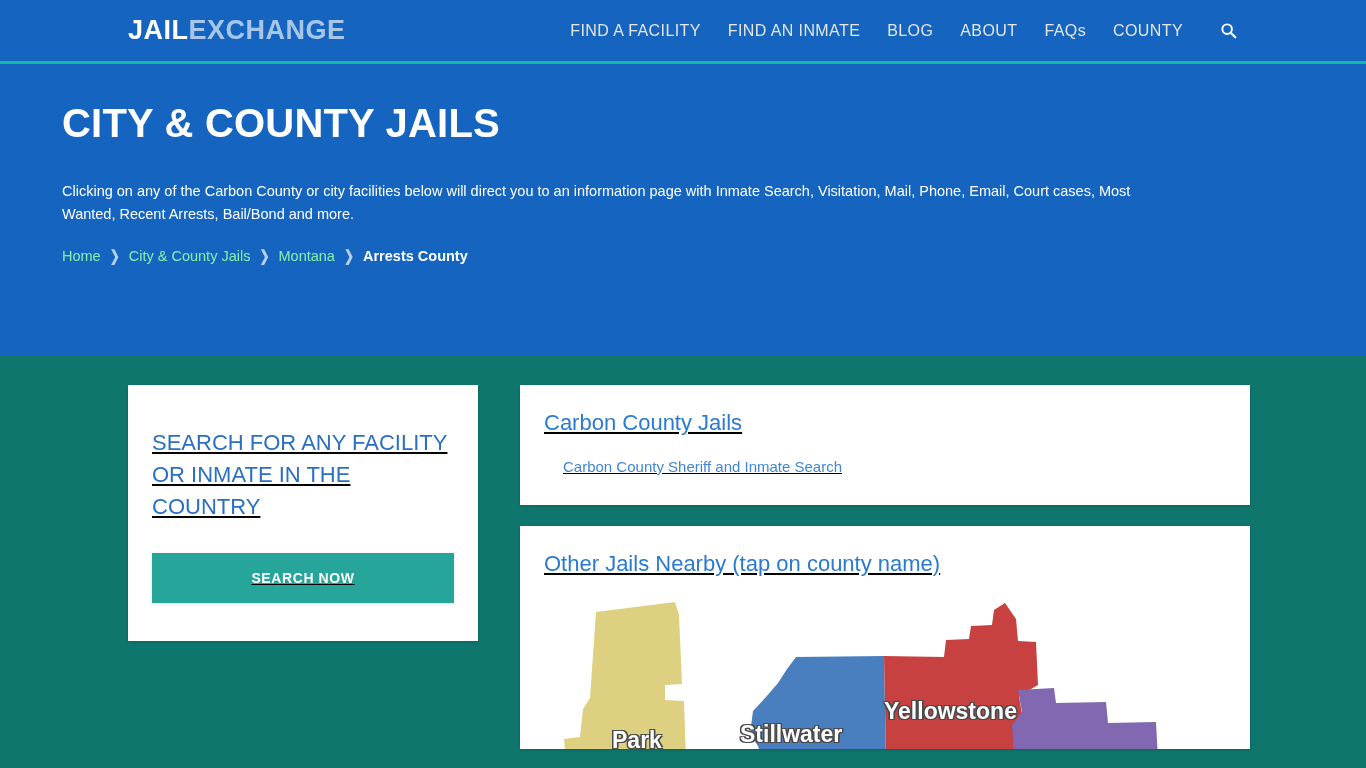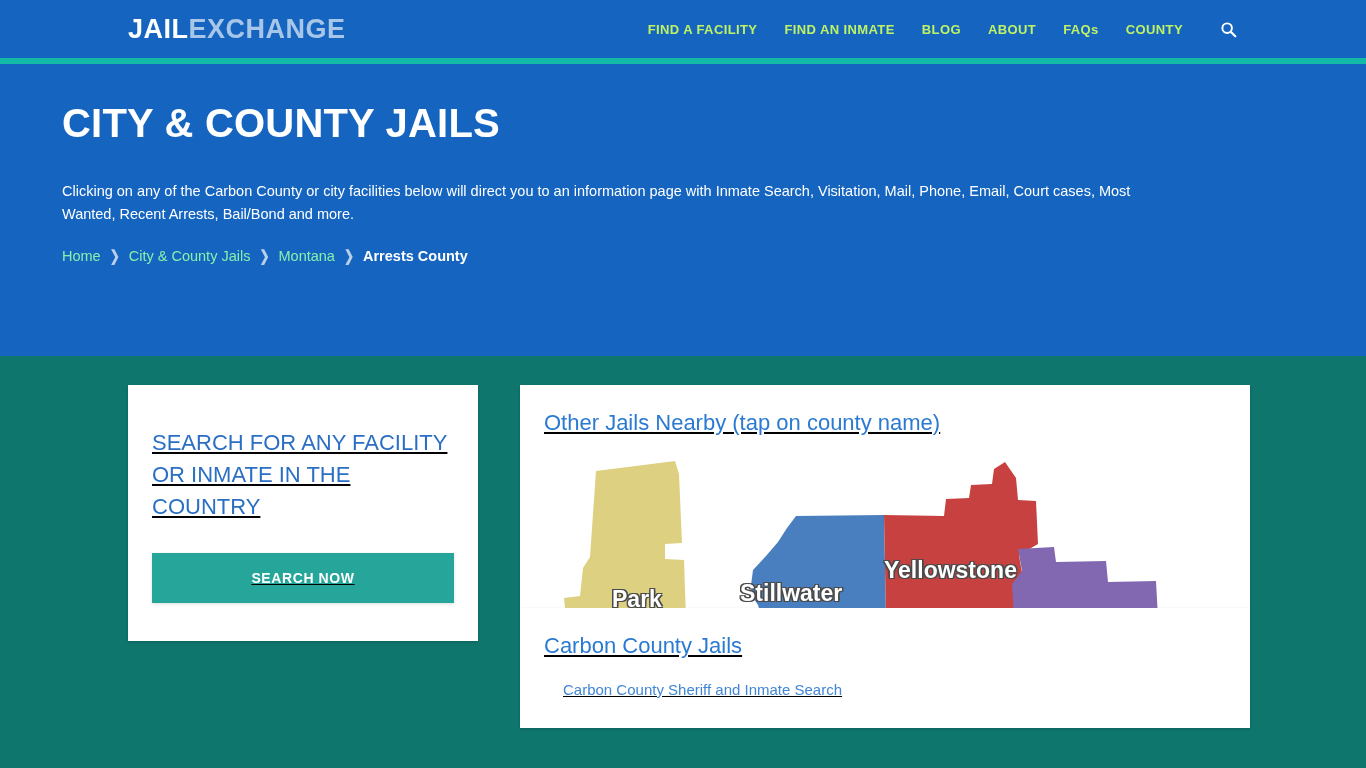--- a/index.html
+++ b/index.html
@@ -9,21 +9,21 @@
     font-family: "Liberation Sans", sans-serif;
     background: #eaedef;
   }
 
   
   .navbar {
     height: 64px;
     background: #1565c0;
     display: flex;
     align-items: center;
-    border-bottom: 6px solid #14b8a6;
+    border-bottom: 3px solid #14b8a6;
     position: relative;
   }
   .logo {
     margin-left: 128px;
     font-size: 27px;
     font-weight: bold;
     letter-spacing: 0.5px;
     line-height: 1;
     white-space: nowrap;
   }
@@ -31,23 +31,23 @@
   .logo .exchange { color: #a8c7e8; }
 
   .nav-items {
     margin-left: auto;
     margin-right: 128px;
     display: flex;
     align-items: center;
     gap: 27px;
   }
   .nav-link {
-    color: #bef264;
-    font-size: 13px;
-    font-weight: bold;
+    color: #e5e5e5;
+    font-size: 16px;
+    font-weight: normal;
     letter-spacing: 0.4px;
     text-decoration: none;
     white-space: nowrap;
     cursor: pointer;
   }
   .nav-search {
     display: flex;
     align-items: center;
     justify-content: center;
     width: 20px; height: 20px;
@@ -241,20 +241,25 @@
 
   <div class="col-left">
     <div class="card search-card">
       <div class="search-card-title">SEARCH FOR ANY FACILITY OR INMATE IN THE COUNTRY</div>
       <button class="search-btn">SEARCH NOW</button>
     </div>
   </div>
 
   <div class="col-right">
 
+    <div class="card jails-card">
+      <div class="card-heading">Carbon County Jails</div>
+      <a class="jail-link">Carbon County Sheriff and Inmate Search</a>
+    </div>
+
     <div class="card nearby-card">
       <div class="card-heading">Other Jails Nearby (tap on county name)</div>
 
       <div class="map-wrap">
         <svg class="map-svg" width="682" height="160" viewBox="0 0 682 160">
 
           <path fill="#ddd080" d="M 52 13 L 131 3 L 135 16 L 138 85 L 121 86 L 121 101 L 140 102 L 142 160 L 22 160 L 20 140 L 36 138 L 39 110 L 46 99 Z"></path>
 
           <path fill="#4a7fbf" d="M 252 58 L 340 57 L 342 160 L 218 160 L 214 147 L 206 135 L 209 112 L 222 98 L 234 84 L 243 70 Z"></path>
 
@@ -262,19 +267,14 @@
 
           <path fill="#8268b0" d="M 474 91 L 510 89 L 512 104 L 562 103 L 564 124 L 612 123 L 614 160 L 470 160 L 468 126 L 478 113 Z"></path>
         </svg>
 
         <span class="map-label label-park">Park</span>
         <span class="map-label label-stillwater">Stillwater</span>
         <span class="map-label label-yellowstone">Yellowstone</span>
       </div>
     </div>
 
-    <div class="card jails-card">
-      <div class="card-heading">Carbon County Jails</div>
-      <a class="jail-link">Carbon County Sheriff and Inmate Search</a>
-    </div>
-
   </div>
 </div>
 
 </body></html>

